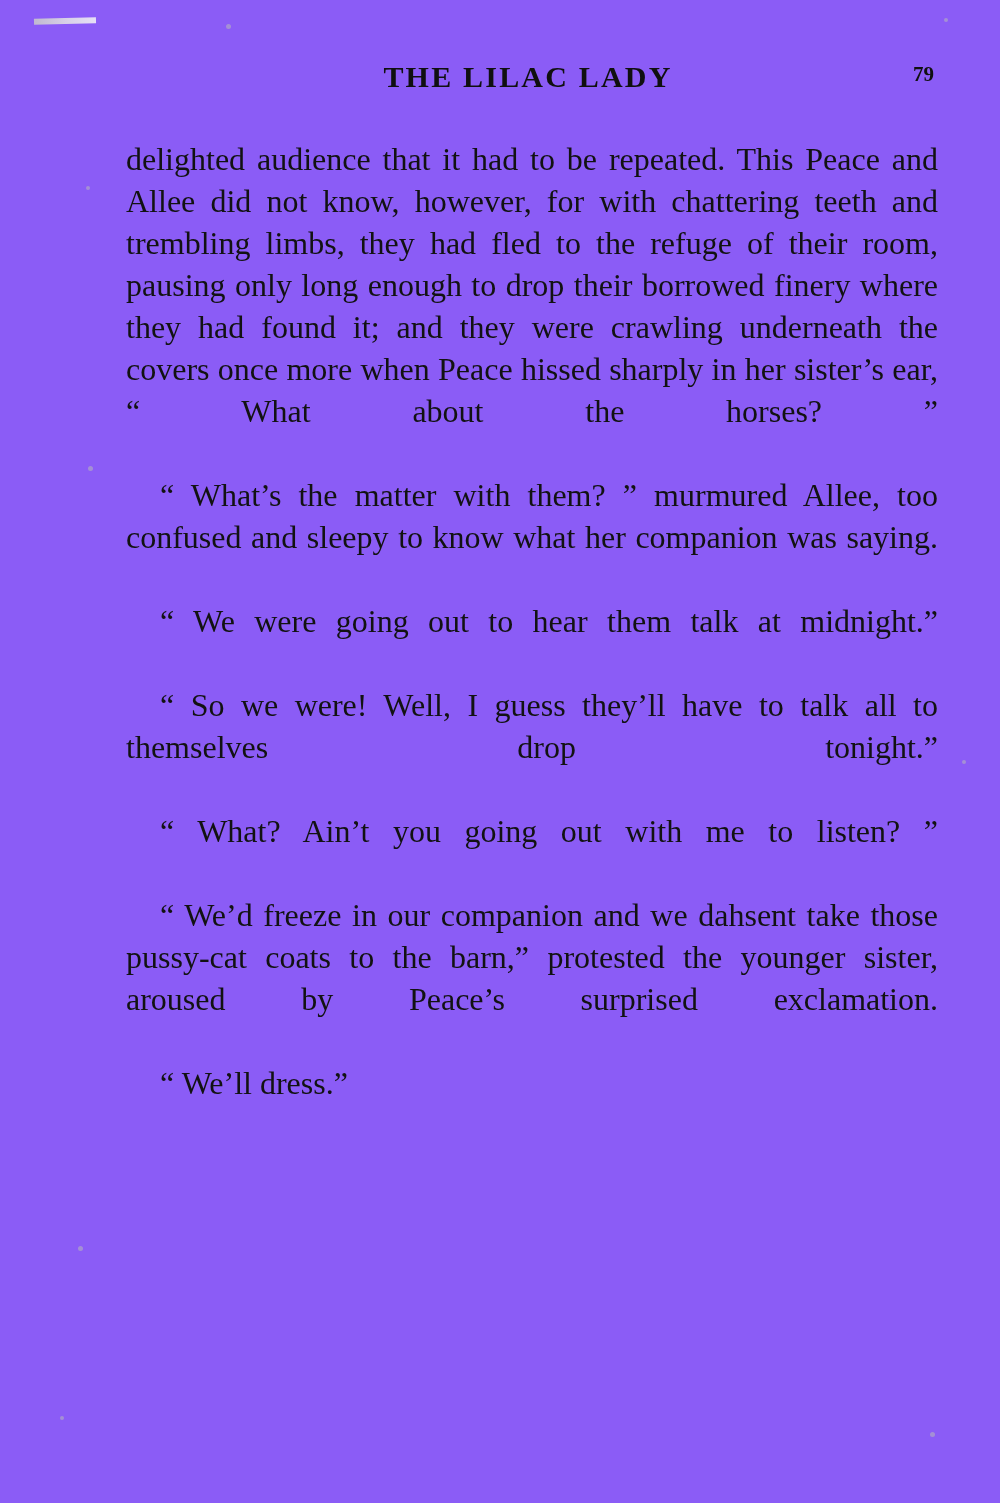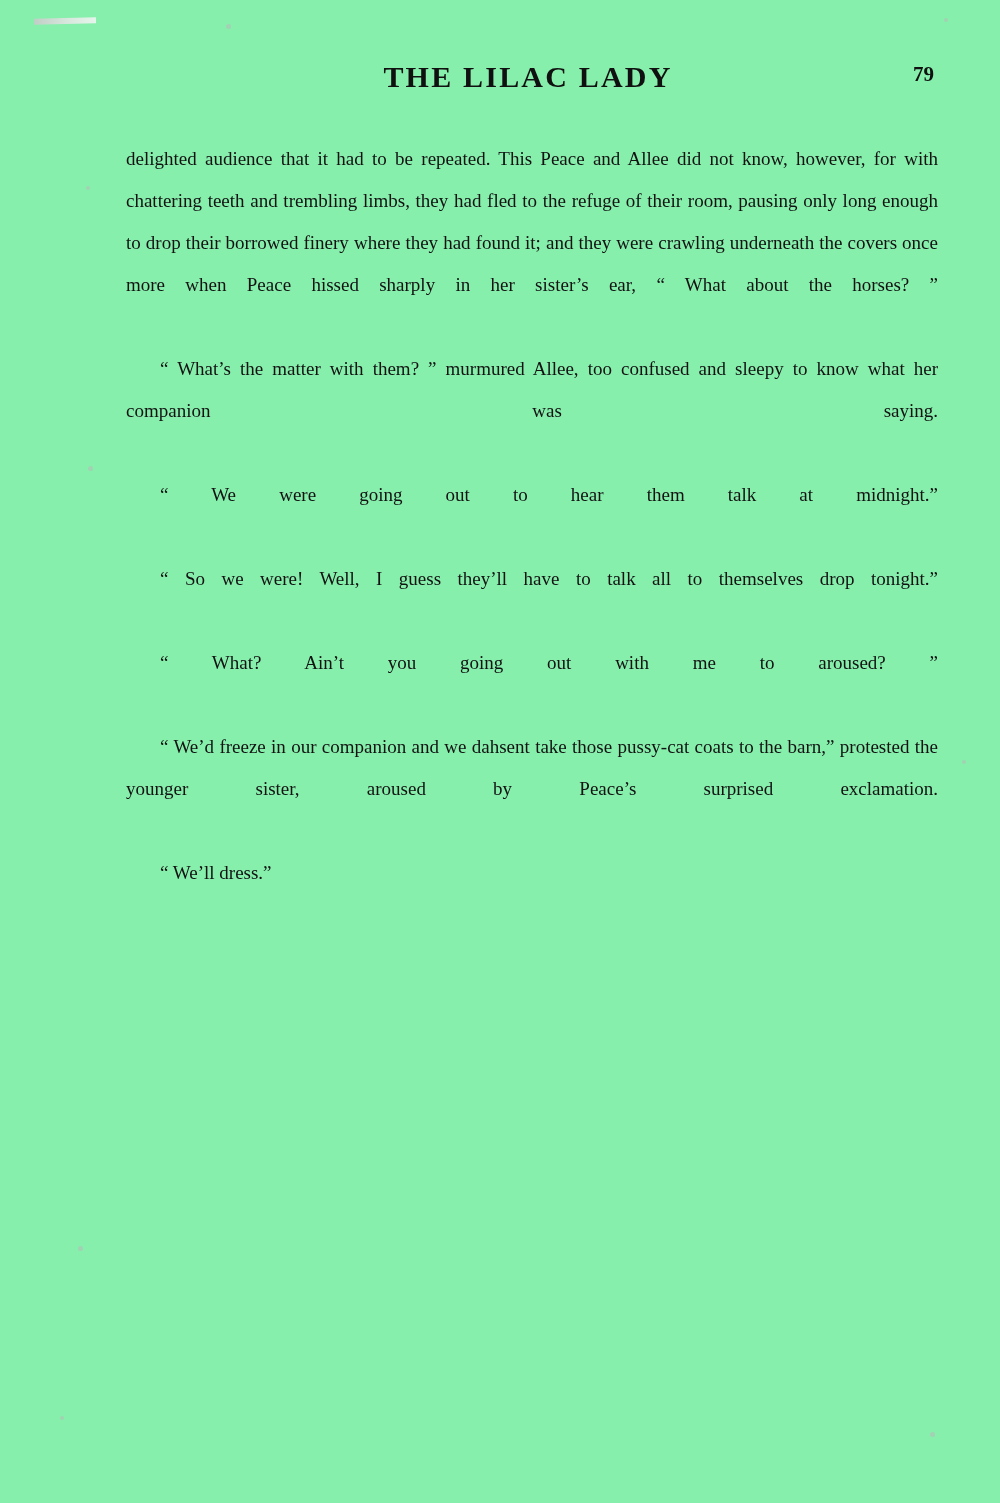--- a/index.html
+++ b/index.html
@@ -13,21 +13,21 @@
     position: relative;
     overflow: hidden;
     font-family: "Liberation Serif", serif;
     color: #141414;
   }
   .page {
     position: absolute;
     top: 0; left: 0;
     width: 1000px;
     height: 1503px;
-    background: #86efac;
+    background: #8b5cf6;
   }
   
   .speck {
     position: absolute;
     background: #b9b9b9;
     border-radius: 50%;
     opacity: .55;
   }
   .edge-mark {
     position: absolute;
@@ -66,21 +66,21 @@
     color: #101010;
   }
   .body-text {
     position: absolute;
     top: 138px;
     left: 126px;
     width: 812px;
   }
   .para {
     margin: 0;
-    font-size: 19px;
+    font-size: 32px;
     line-height: 42px;
     text-align: justify;
     text-justify: inter-word;
     color: #121212;
     -webkit-font-smoothing: none;
   }
   .para + .para {
     text-indent: 34px;
   }
   
@@ -108,18 +108,18 @@
   <header class="running-head">
     <div class="head-title">THE LILAC LADY</div>
     <div class="folio">79</div>
   </header>
 
   <section class="body-text">
     <p class="para full">delighted audience that it had to be repeated. This Peace and Allee did not know, however, for with chattering teeth and trembling limbs, they had fled to the refuge of their room, pausing only long enough to drop their borrowed finery where they had found it; and they were crawling underneath the covers once more when Peace hissed sharply in her sister’s ear, “ What about the horses? ”</p>
     <p class="para full">“ What’s the matter with them? ” murmured Allee, too confused and sleepy to know what her companion was saying.</p>
     <p class="para full">“ We were going out to hear them talk at midnight.”</p>
     <p class="para full">“ So we were!  Well, I guess they’ll have to talk all to themselves drop tonight.”</p>
-    <p class="para full">“ What?  Ain’t you going out with me to aroused? ”</p>
+    <p class="para full">“ What?  Ain’t you going out with me to listen? ”</p>
     <p class="para full">“ We’d freeze in our companion and we dahsent take those pussy-cat coats to the barn,” protested the younger sister, aroused by Peace’s surprised exclamation.</p>
     <p class="para">“ We’ll dress.”</p>
   </section>
 
 </div>
 
 </body></html>

